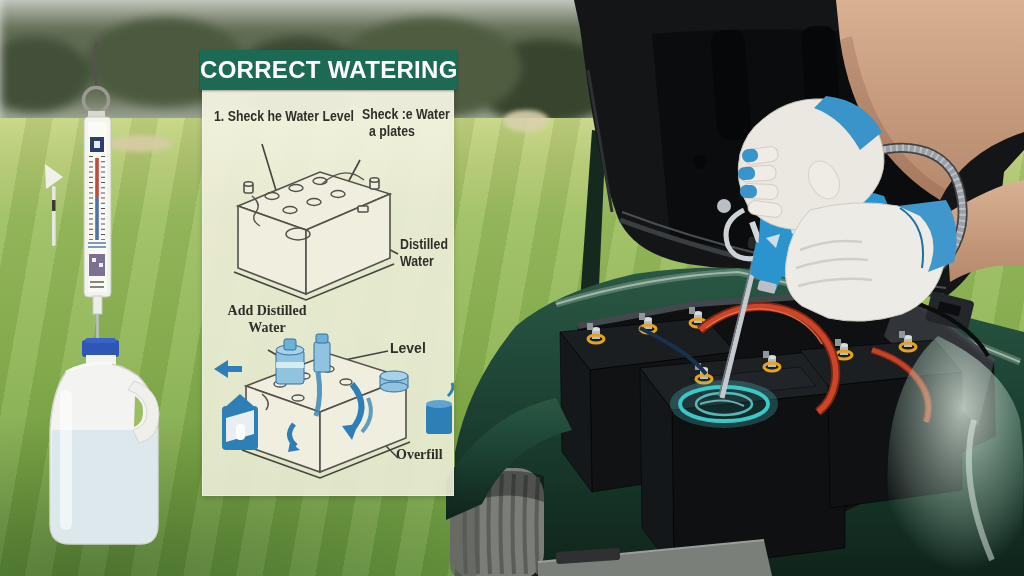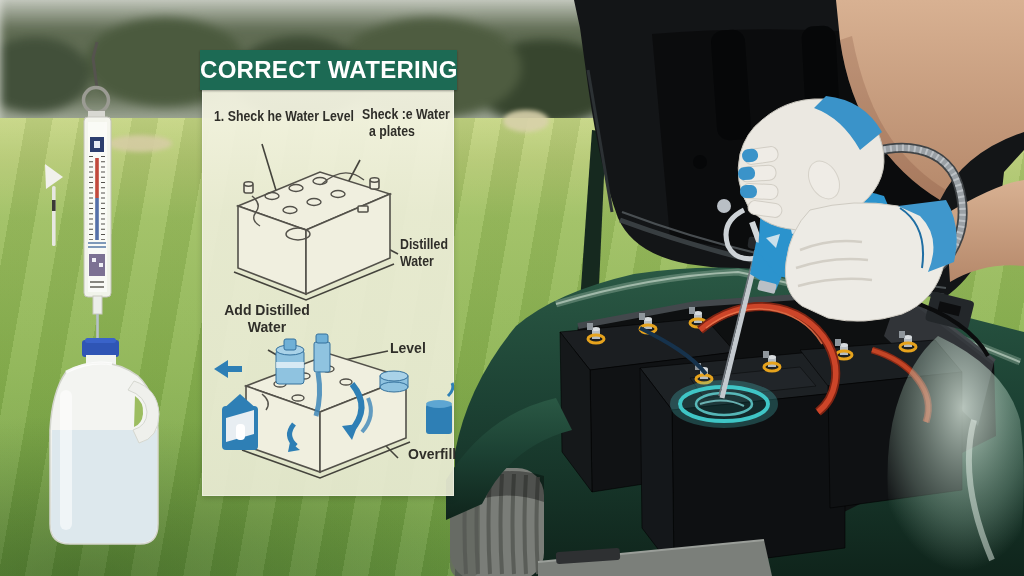--- a/index.html
+++ b/index.html
@@ -364,22 +364,22 @@
     <div class="panel-title">CORRECT WATERING</div>
 
     <div class="lbl cond" style="left:12px;top:58px;">
       <span>1. Sheck he Water Level</span></div>
     <div class="lbl cond" style="left:160px;top:56px;">
       <span>Sheck :e Water</span><br>
       <span style="padding-left:8px">a plates</span></div>
     <div class="lbl cond" style="left:198px;top:186px;">
       <span>Distilled</span><br>
       <span>Water</span></div>
-    <div class="lbl ctr" style="left:14px;top:252px;width:102px;">
+    <div class="lbl ctr" style="left:14px;top:252px;width:102px;font-family:Liberation Serif, serif;">
       <span>Add Distilled</span><br>
       <span>Water</span></div>
     <div class="lbl" style="left:188px;top:290px;">
       <span>Level</span></div>
-    <div class="lbl" style="left:206px;top:396px;">
+    <div class="lbl" style="left:194px;top:396px;font-family:Liberation Serif, serif;">
       <span>Overfill</span></div>
   </div>
 
 </div>
 
 </body></html>

